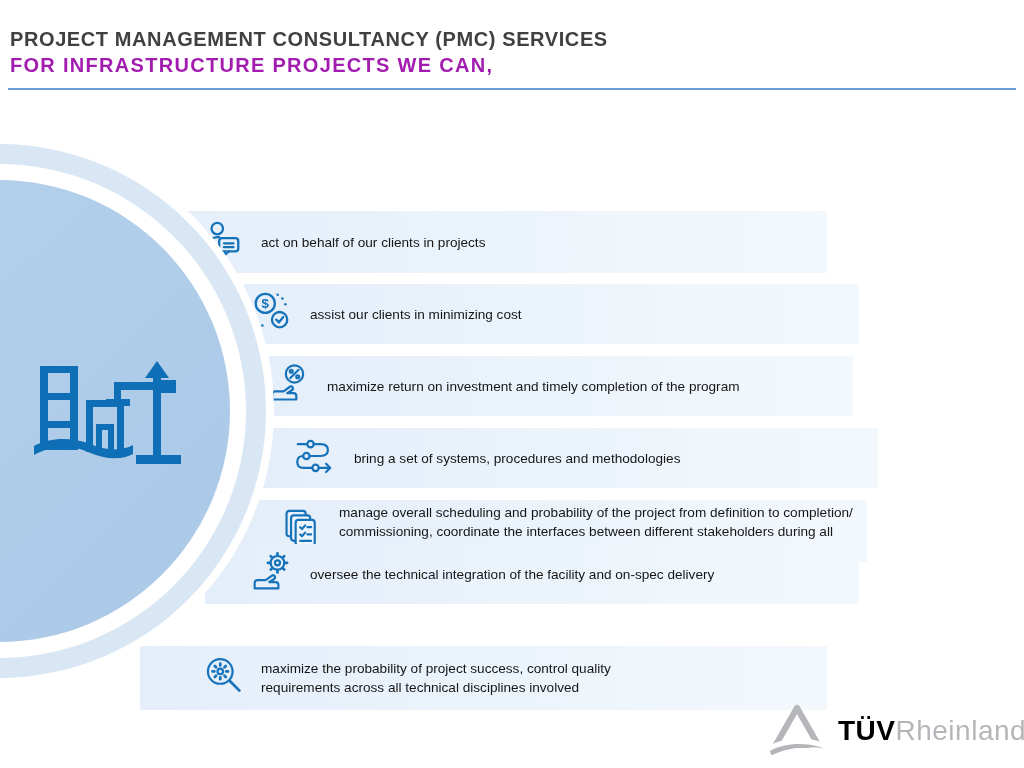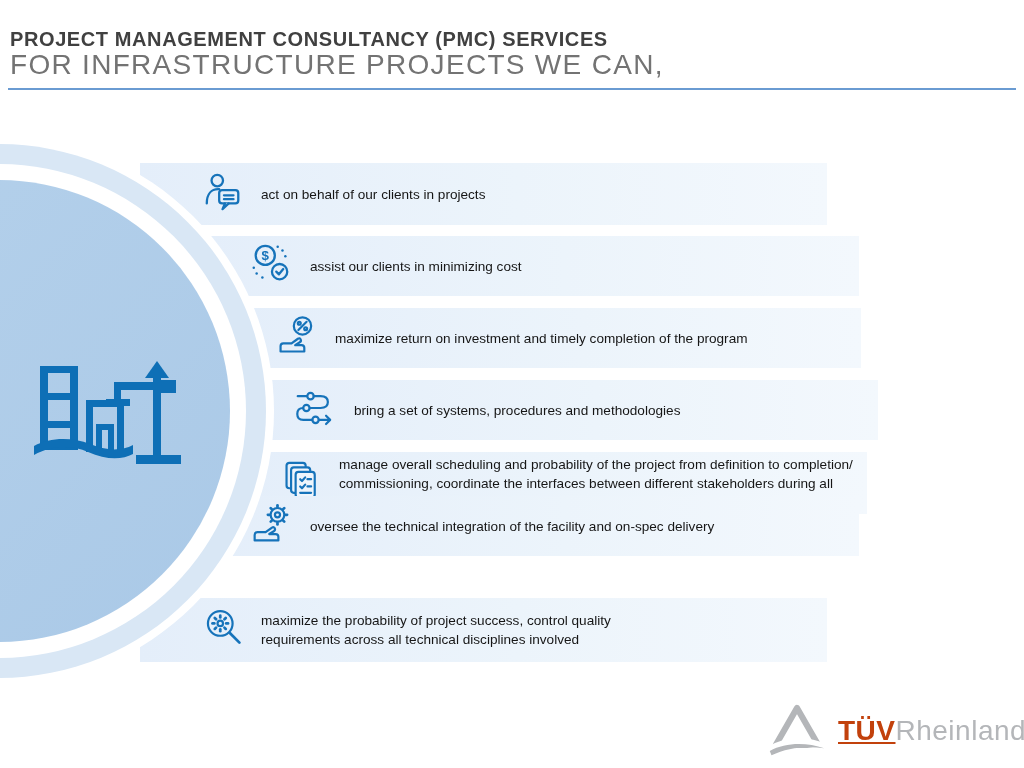--- a/index.html
+++ b/index.html
@@ -4,51 +4,52 @@
 <style>
   html,body{margin:0;padding:0;}
   body{
     width:1024px;height:768px;position:relative;overflow:hidden;
     background:#ffffff;
     font-family:"Liberation Sans","DejaVu Sans",sans-serif;
   }
   
   .hdr{position:absolute;left:10px;top:26px;}
   .hdr-l1{font-size:20px;font-weight:bold;color:#404040;letter-spacing:.6px;line-height:26px;}
-  .hdr-l2{font-size:28px;font-weight:normal;color:#737373;letter-spacing:1.3px;line-height:26px;}
+  .hdr-l2{font-size:20px;font-weight:bold;color:#a21caf;letter-spacing:1.3px;line-height:26px;}
   .hdr-rule{position:absolute;left:8px;top:88px;width:1008px;height:2px;background:#6a9bd2;}
   
   .row{
     position:absolute;display:flex;align-items:center;
     background:linear-gradient(90deg,#e4eefa 0%,#ecf4fb 55%,#f3f8fd 100%);
+    margin-top:48px;
   }
   .row-icon{flex:0 0 auto;color:#1673ba;}
   .row-text{
     margin-left:17px;font-size:13.6px;line-height:19px;color:#161616;
     white-space:pre-line;width:max-content;
   }
   .r1{top:163px;height:62px;left:140px;width:625px;padding-left:62px;}
   .r2{top:236px;height:60px;left:205px;width:610px;padding-left:44px;}
-  .r3{top:308px;height:60px;left:240px;width:585px;padding-left:36px;}
+  .r3{top:308px;height:60px;left:232px;width:585px;padding-left:36px;}
   .r4{top:380px;height:60px;left:251px;width:583px;padding-left:44px;}
   .r5{top:452px;height:62px;left:240px;width:585px;padding-left:42px;}
   .r6{top:496px;height:60px;left:205px;width:608px;padding-left:46px;}
   .r7{top:598px;height:64px;left:140px;width:625px;padding-left:62px;}
   
   .circ{position:absolute;border-radius:50%;}
   .c-halo {left:-276px;top:136px;width:550px;height:550px;background:#ffffff;}
   .c-pale {left:-268px;top:144px;width:534px;height:534px;background:#d9e7f5;}
   .c-white{left:-248px;top:164px;width:494px;height:494px;background:#ffffff;}
   .c-fill {left:-232px;top:180px;width:462px;height:462px;
            background:linear-gradient(135deg,#b5d1eb 0%,#aac9e7 100%);}
   .hero{position:absolute;left:30px;top:342px;}
   
   .logo{position:absolute;left:768px;top:700px;display:flex;align-items:center;}
   .logo-text{margin-left:12px;font-size:28px;letter-spacing:.5px;}
-  .logo-tuv{font-weight:bold;color:#c2410c;text-decoration:underline;}
+  .logo-tuv{font-weight:bold;color:#000000;}
   .logo-rh{font-weight:normal;color:#b4b6b9;}
 </style>
 </head>
 <body>
 
 <div class="hdr">
   <div class="hdr-l1">PROJECT MANAGEMENT CONSULTANCY (PMC) SERVICES</div>
   <div class="hdr-l2">FOR INFRASTRUCTURE PROJECTS WE CAN,</div>
 </div>
 <div class="hdr-rule"></div>

